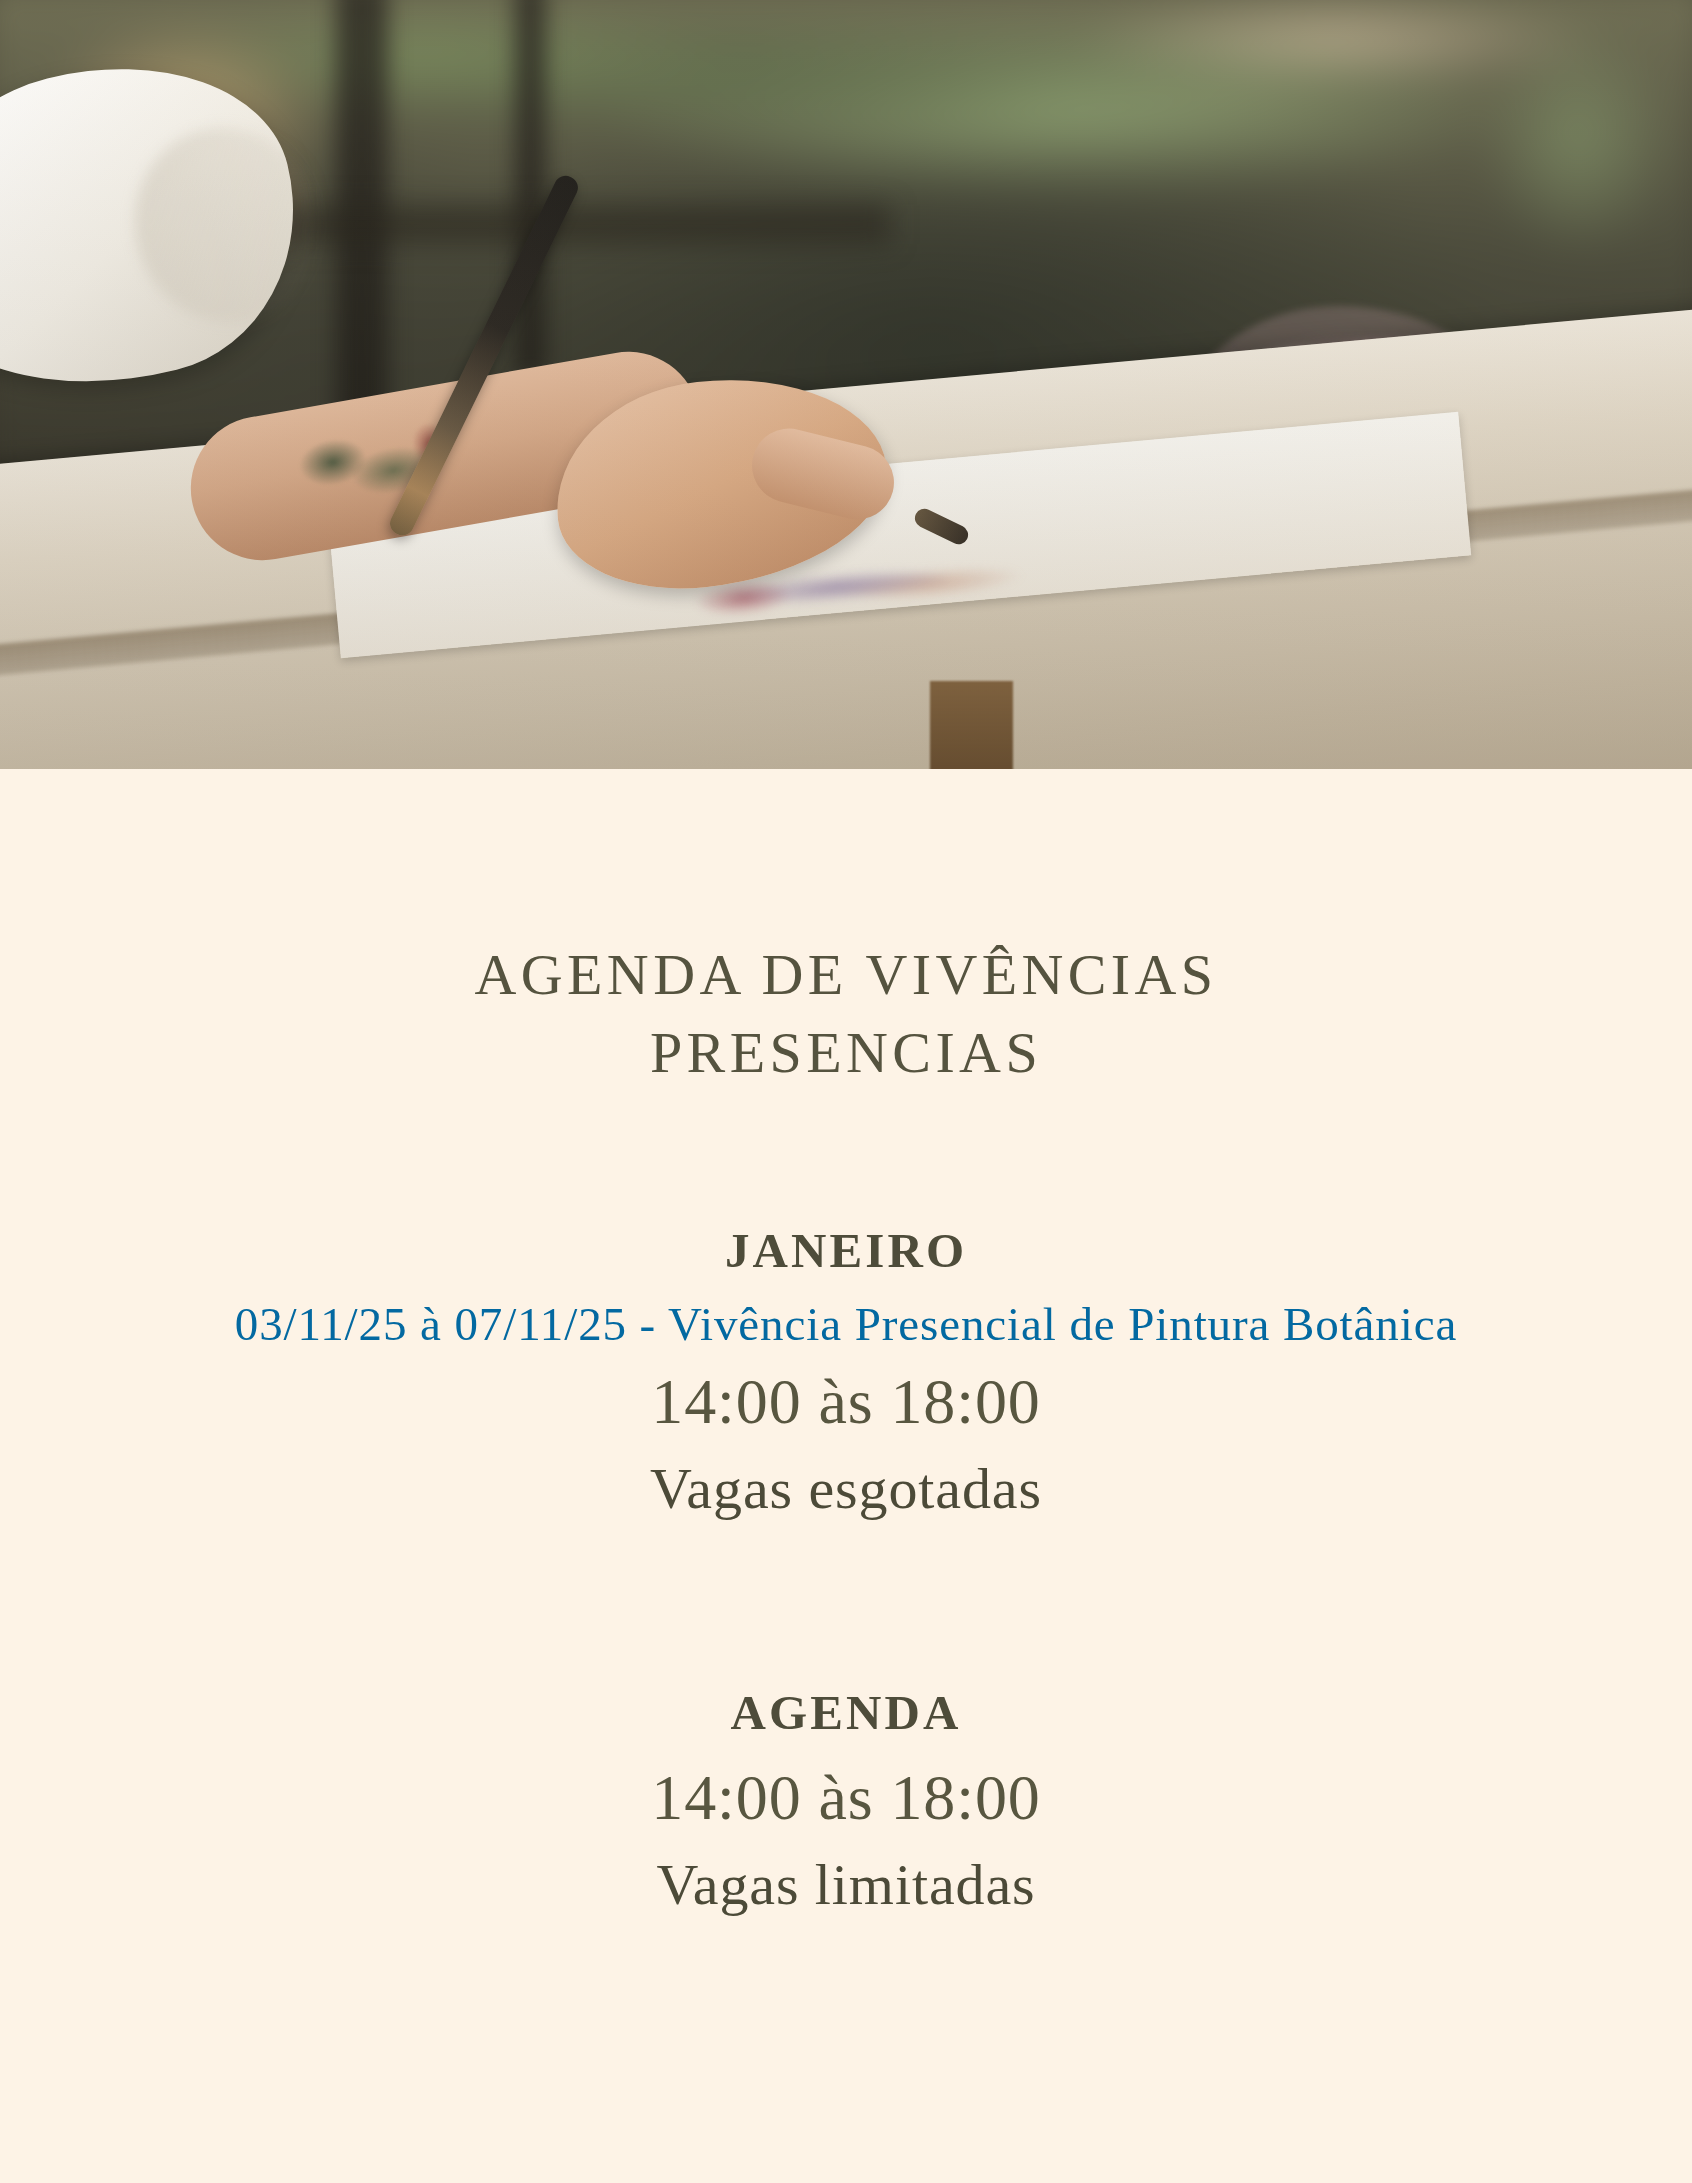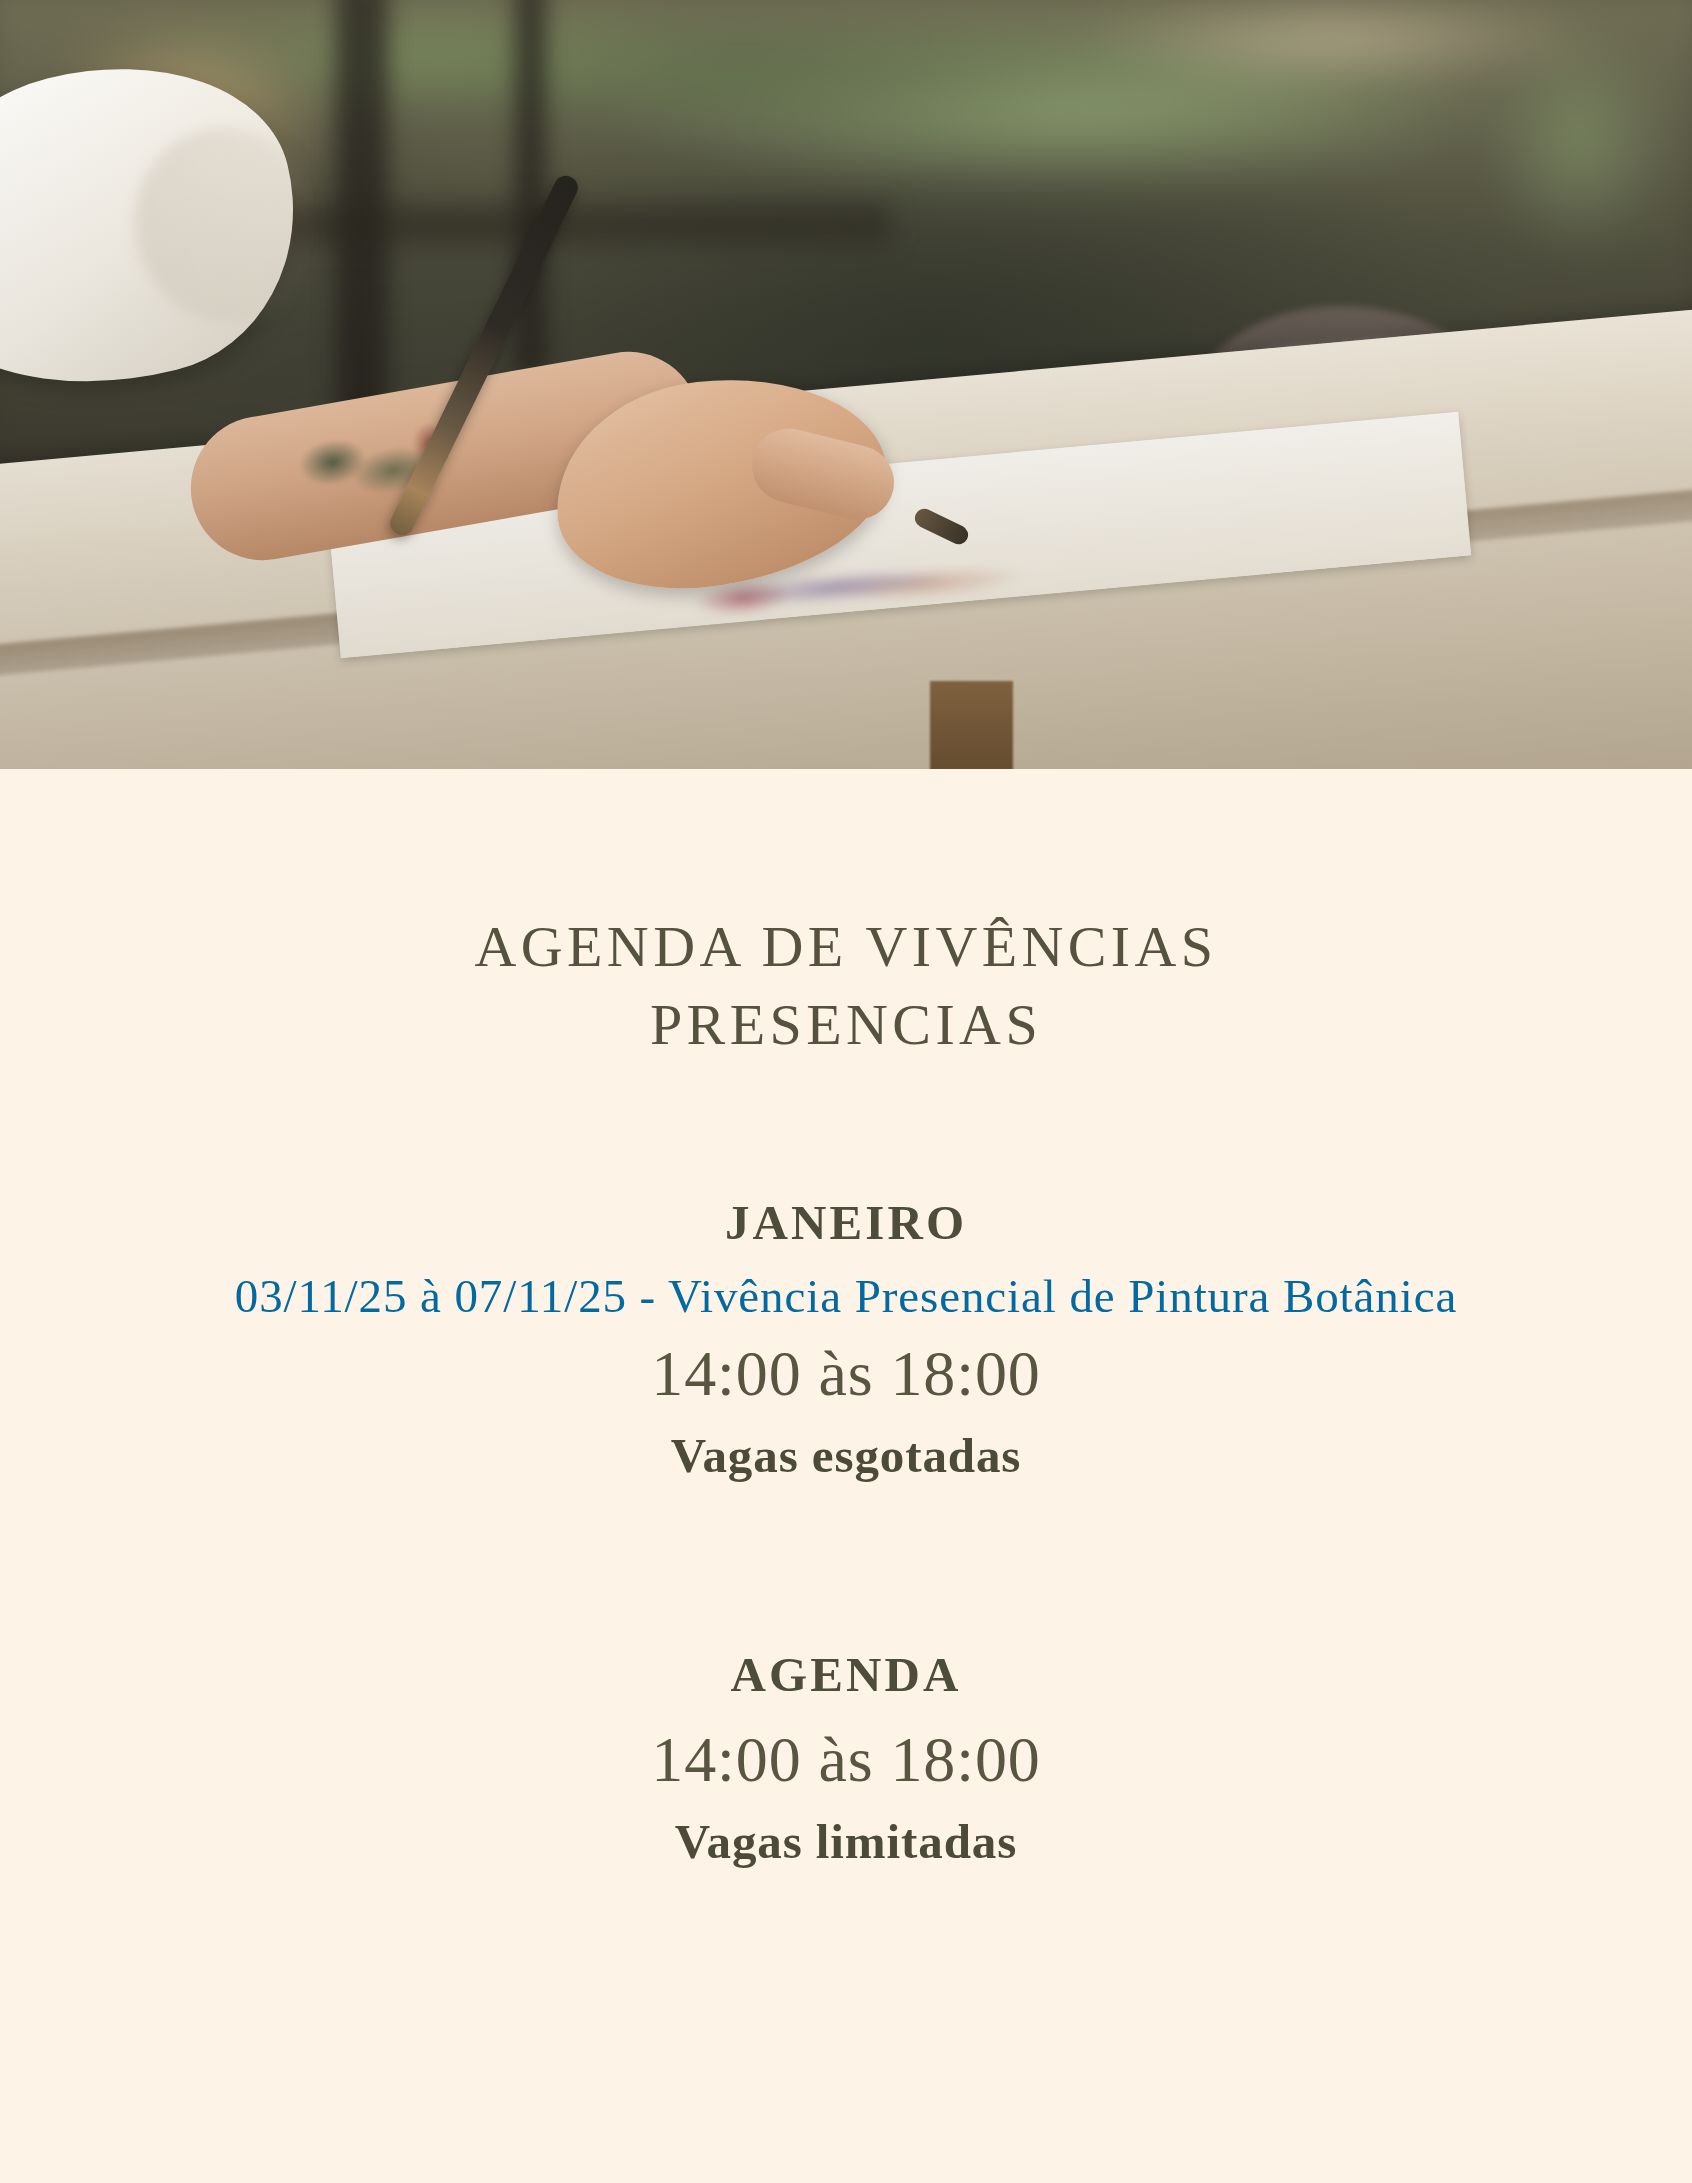--- a/index.html
+++ b/index.html
@@ -252,20 +252,21 @@
     background: linear-gradient(180deg, rgba(255,245,230,0.05), rgba(0,0,0,0.10));
     pointer-events: none;
   }
 
   
   .content {
     position: relative;
     padding: 100px 131px 0 131px;
     text-align: center;
     color: #4d4c3e;
+    margin-top: 28px;
   }
   .title {
     font-size: 58px;
     letter-spacing: 4.4px;
     line-height: 1.34;
     color: #55533f;
     font-weight: 400;
   }
   .title .line {
     display: block;
@@ -291,22 +292,22 @@
     color: #0369a1;
     padding: 0 17.5px;
   }
   .time {
     font-size: 64px;
     line-height: 1.42;
     letter-spacing: 0.9px;
     color: #585640;
   }
   .status {
-    font-size: 49px;
-    font-weight: 700;
+    font-size: 58px;
+    font-weight: 400;
     letter-spacing: 0.9px;
     color: #4c4a38;
     margin-top: 7px;
   }
 </style>
 </head>
 <body>
 
 <div class="poster">
 

